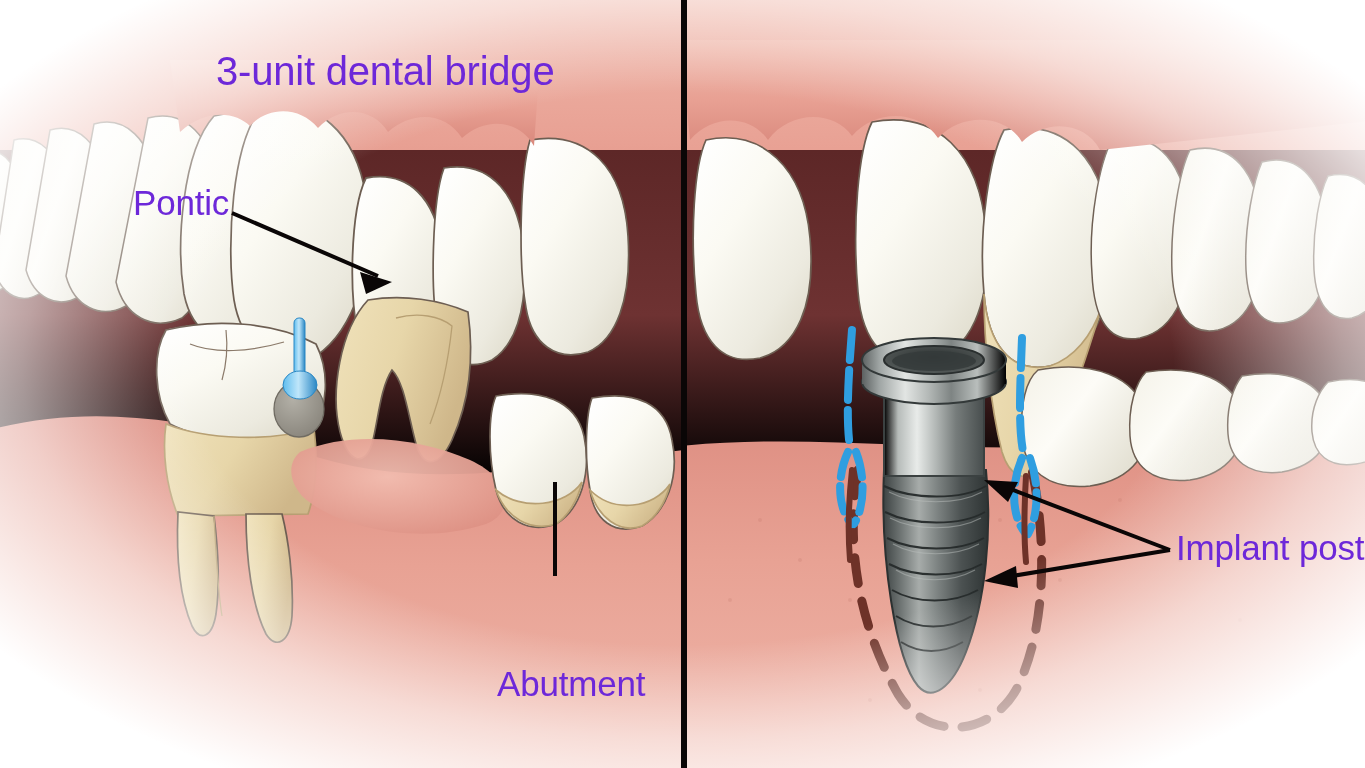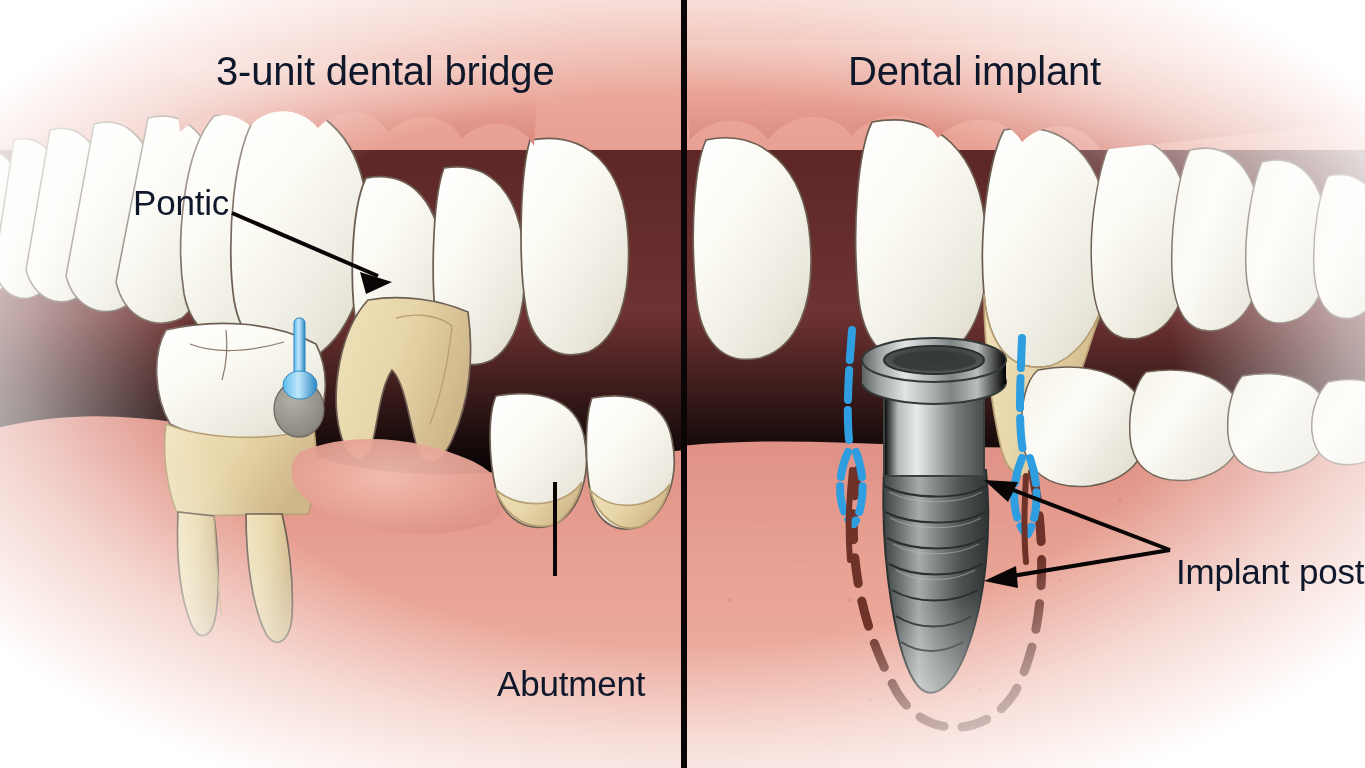--- a/index.html
+++ b/index.html
@@ -7,34 +7,34 @@
   body{font-family:"Liberation Sans", sans-serif;}
   #stage{
     position:relative;
     width:1365px;height:768px;
     overflow:hidden;
     background:#f6e7e2;
   }
   #stage svg.layer{position:absolute;left:0;top:0;width:1365px;height:768px;}
   .lbl{
     position:absolute;
-    color:#0f172a;
+    color:#6d28d9;
     font-family:"Liberation Sans", sans-serif;
     white-space:pre;
     line-height:1.06;
     letter-spacing:-0.2px;
   }
   .title{font-size:40px;}
   .callout{font-size:35px;}
   .callout.two-line{line-height:1.12;}
   #title-left{left:216px;top:50px;}
   #title-right{left:848px;top:50px;}
   #lbl-pontic{left:133px;top:184px;}
   #lbl-abutment{left:497px;top:586px;}
-  #lbl-implant-post{left:1176px;top:529px;margin-top:24px;}
+  #lbl-implant-post{left:1176px;top:529px;}
 </style>
 </head>
 <body>
 
 <div id="stage">
 
   <svg class="layer" viewBox="0 0 1365 768">
     <defs>
 
       <linearGradient id="gumUpL" x1="0" y1="0" x2="0" y2="1">
@@ -308,21 +308,20 @@
         <line x1="1170" y1="550" x2="1000" y2="485" stroke="#0a0606" stroke-width="4"></line>
         <polygon points="984,480 1018,482 1008,502" fill="#0a0606"></polygon>
         <line x1="1170" y1="550" x2="1000" y2="578" stroke="#0a0606" stroke-width="4"></line>
         <polygon points="984,581 1016,566 1018,588" fill="#0a0606"></polygon>
       </g>
     </g>
   </svg>
 
   <div class="lbl title" id="title-left">3-unit dental bridge</div>
 
-  <div class="lbl title" id="title-right">Dental implant</div>
 
   <div class="lbl callout" id="lbl-pontic">Pontic</div>
 
   <div class="lbl callout two-line" id="lbl-abutment">
     <div>Abutment</div>
     
   </div>
 
   <div class="lbl callout" id="lbl-implant-post">Implant post</div>
 

